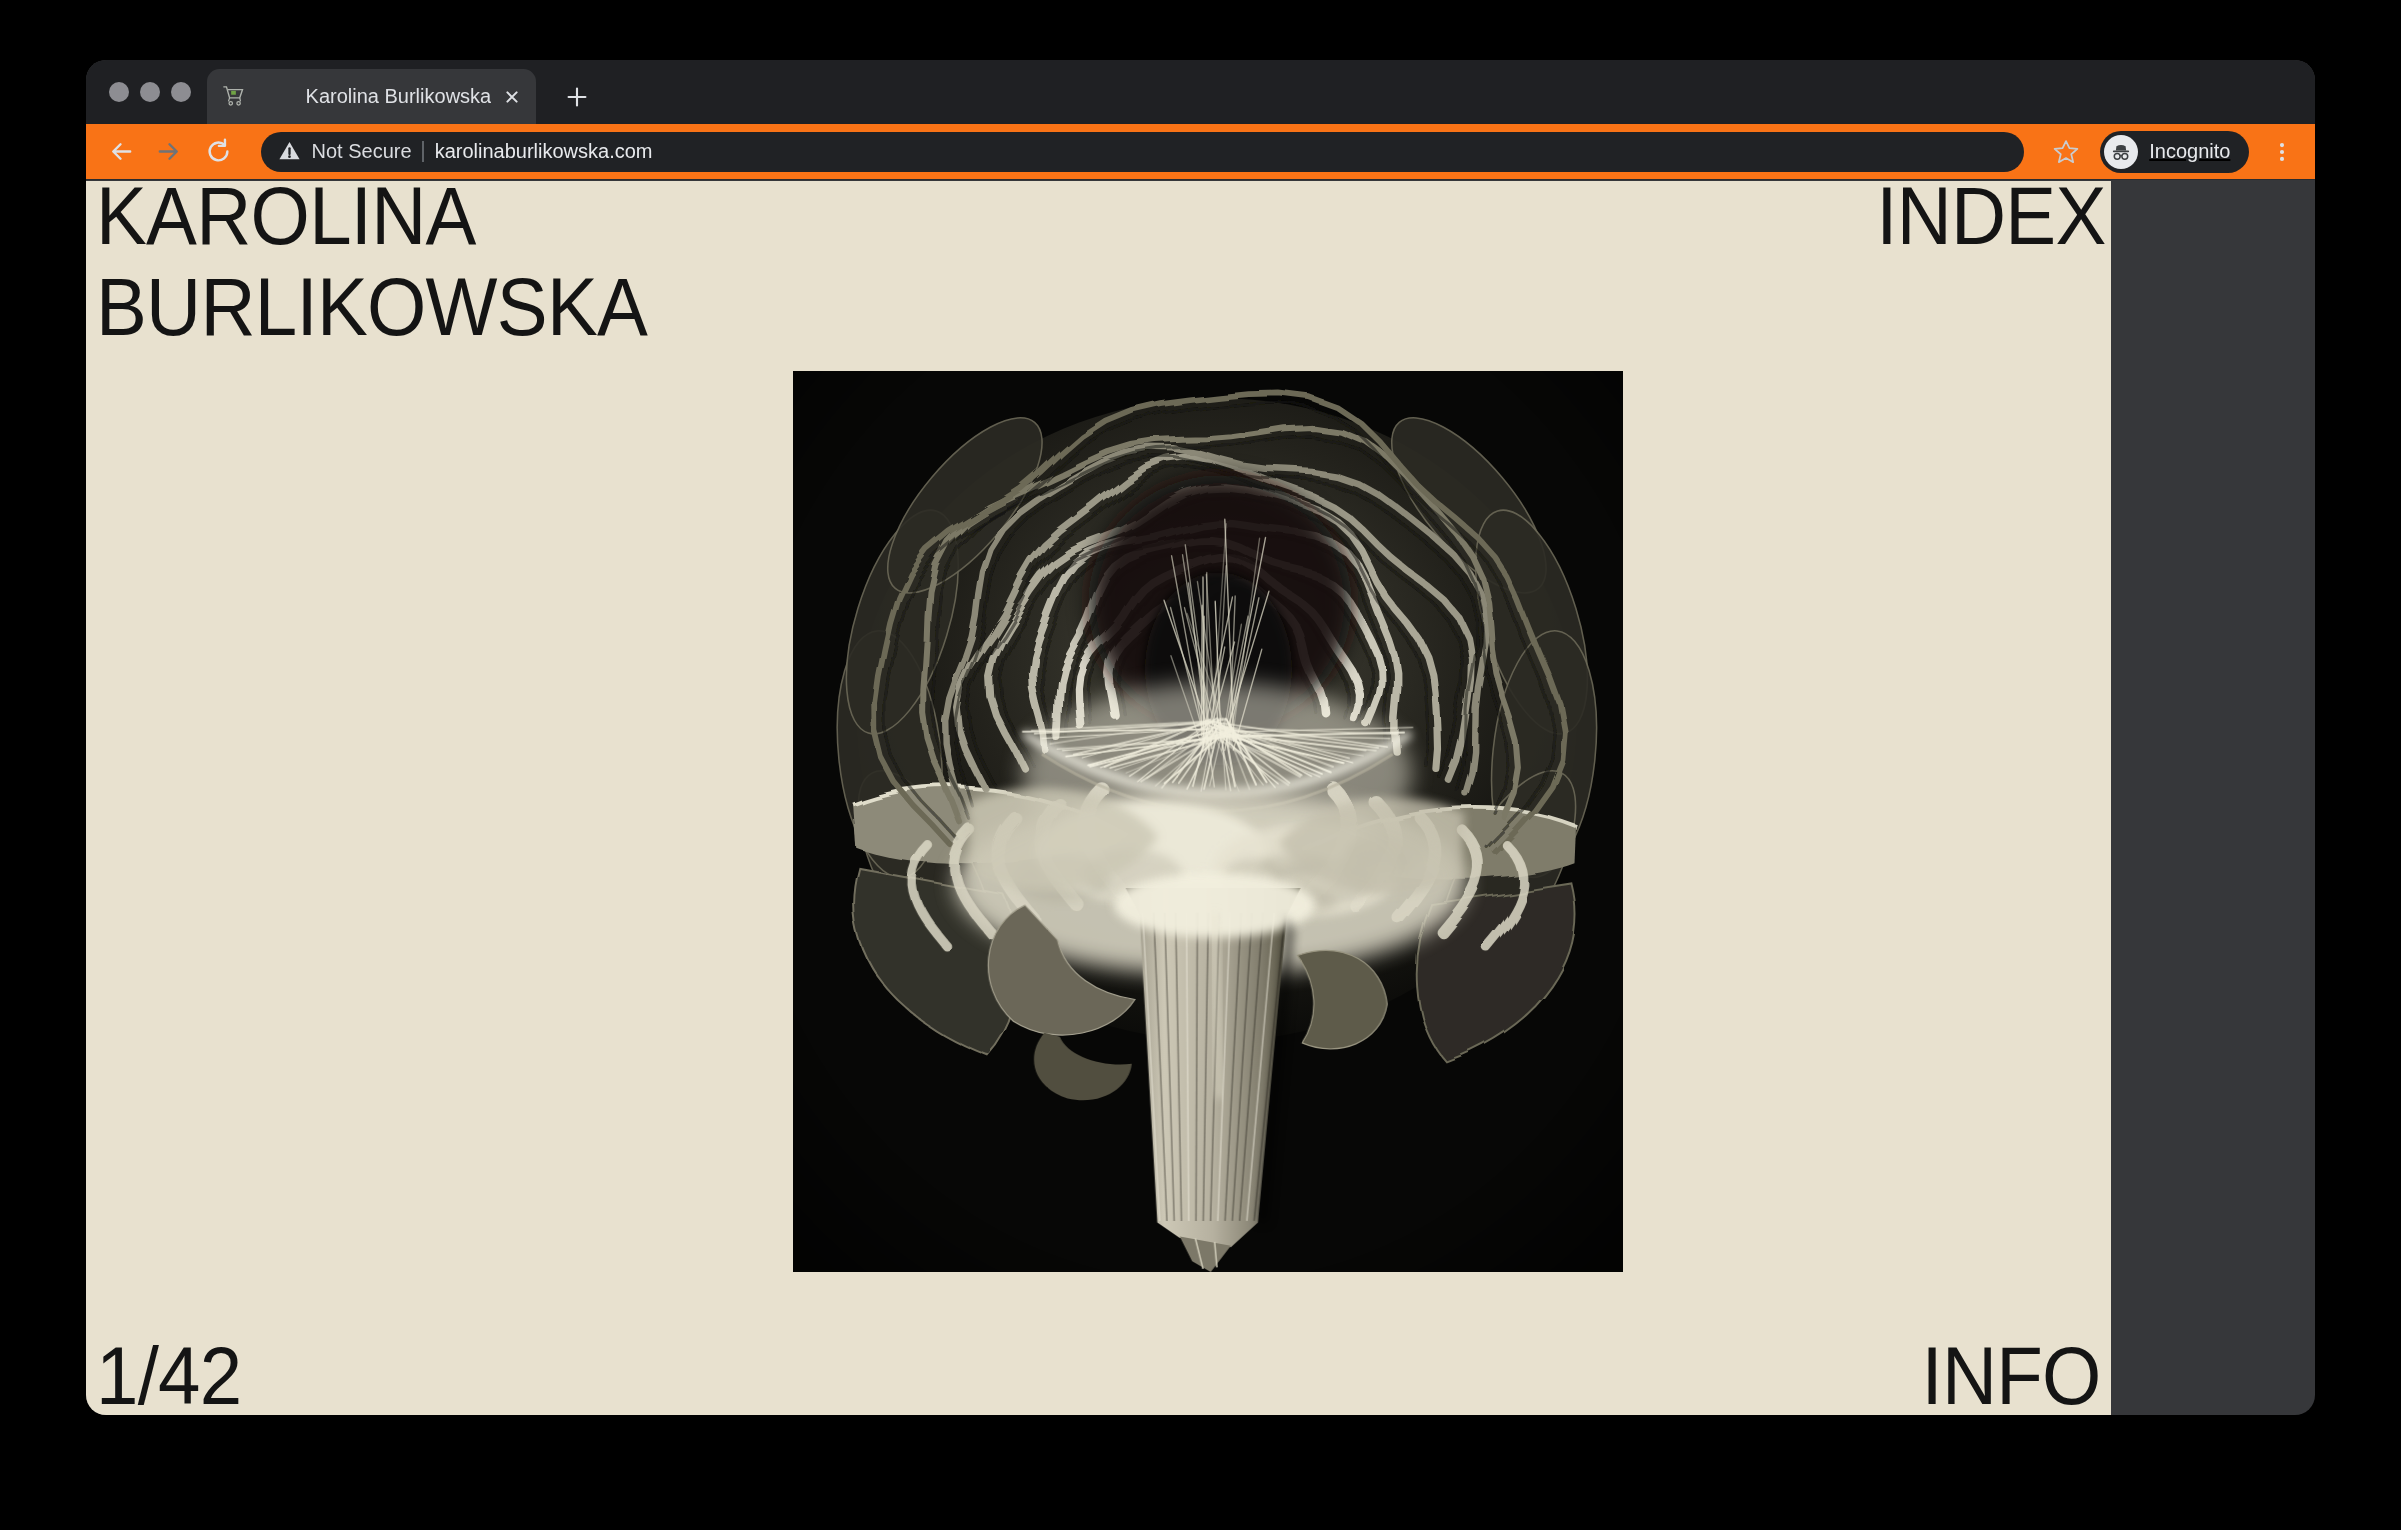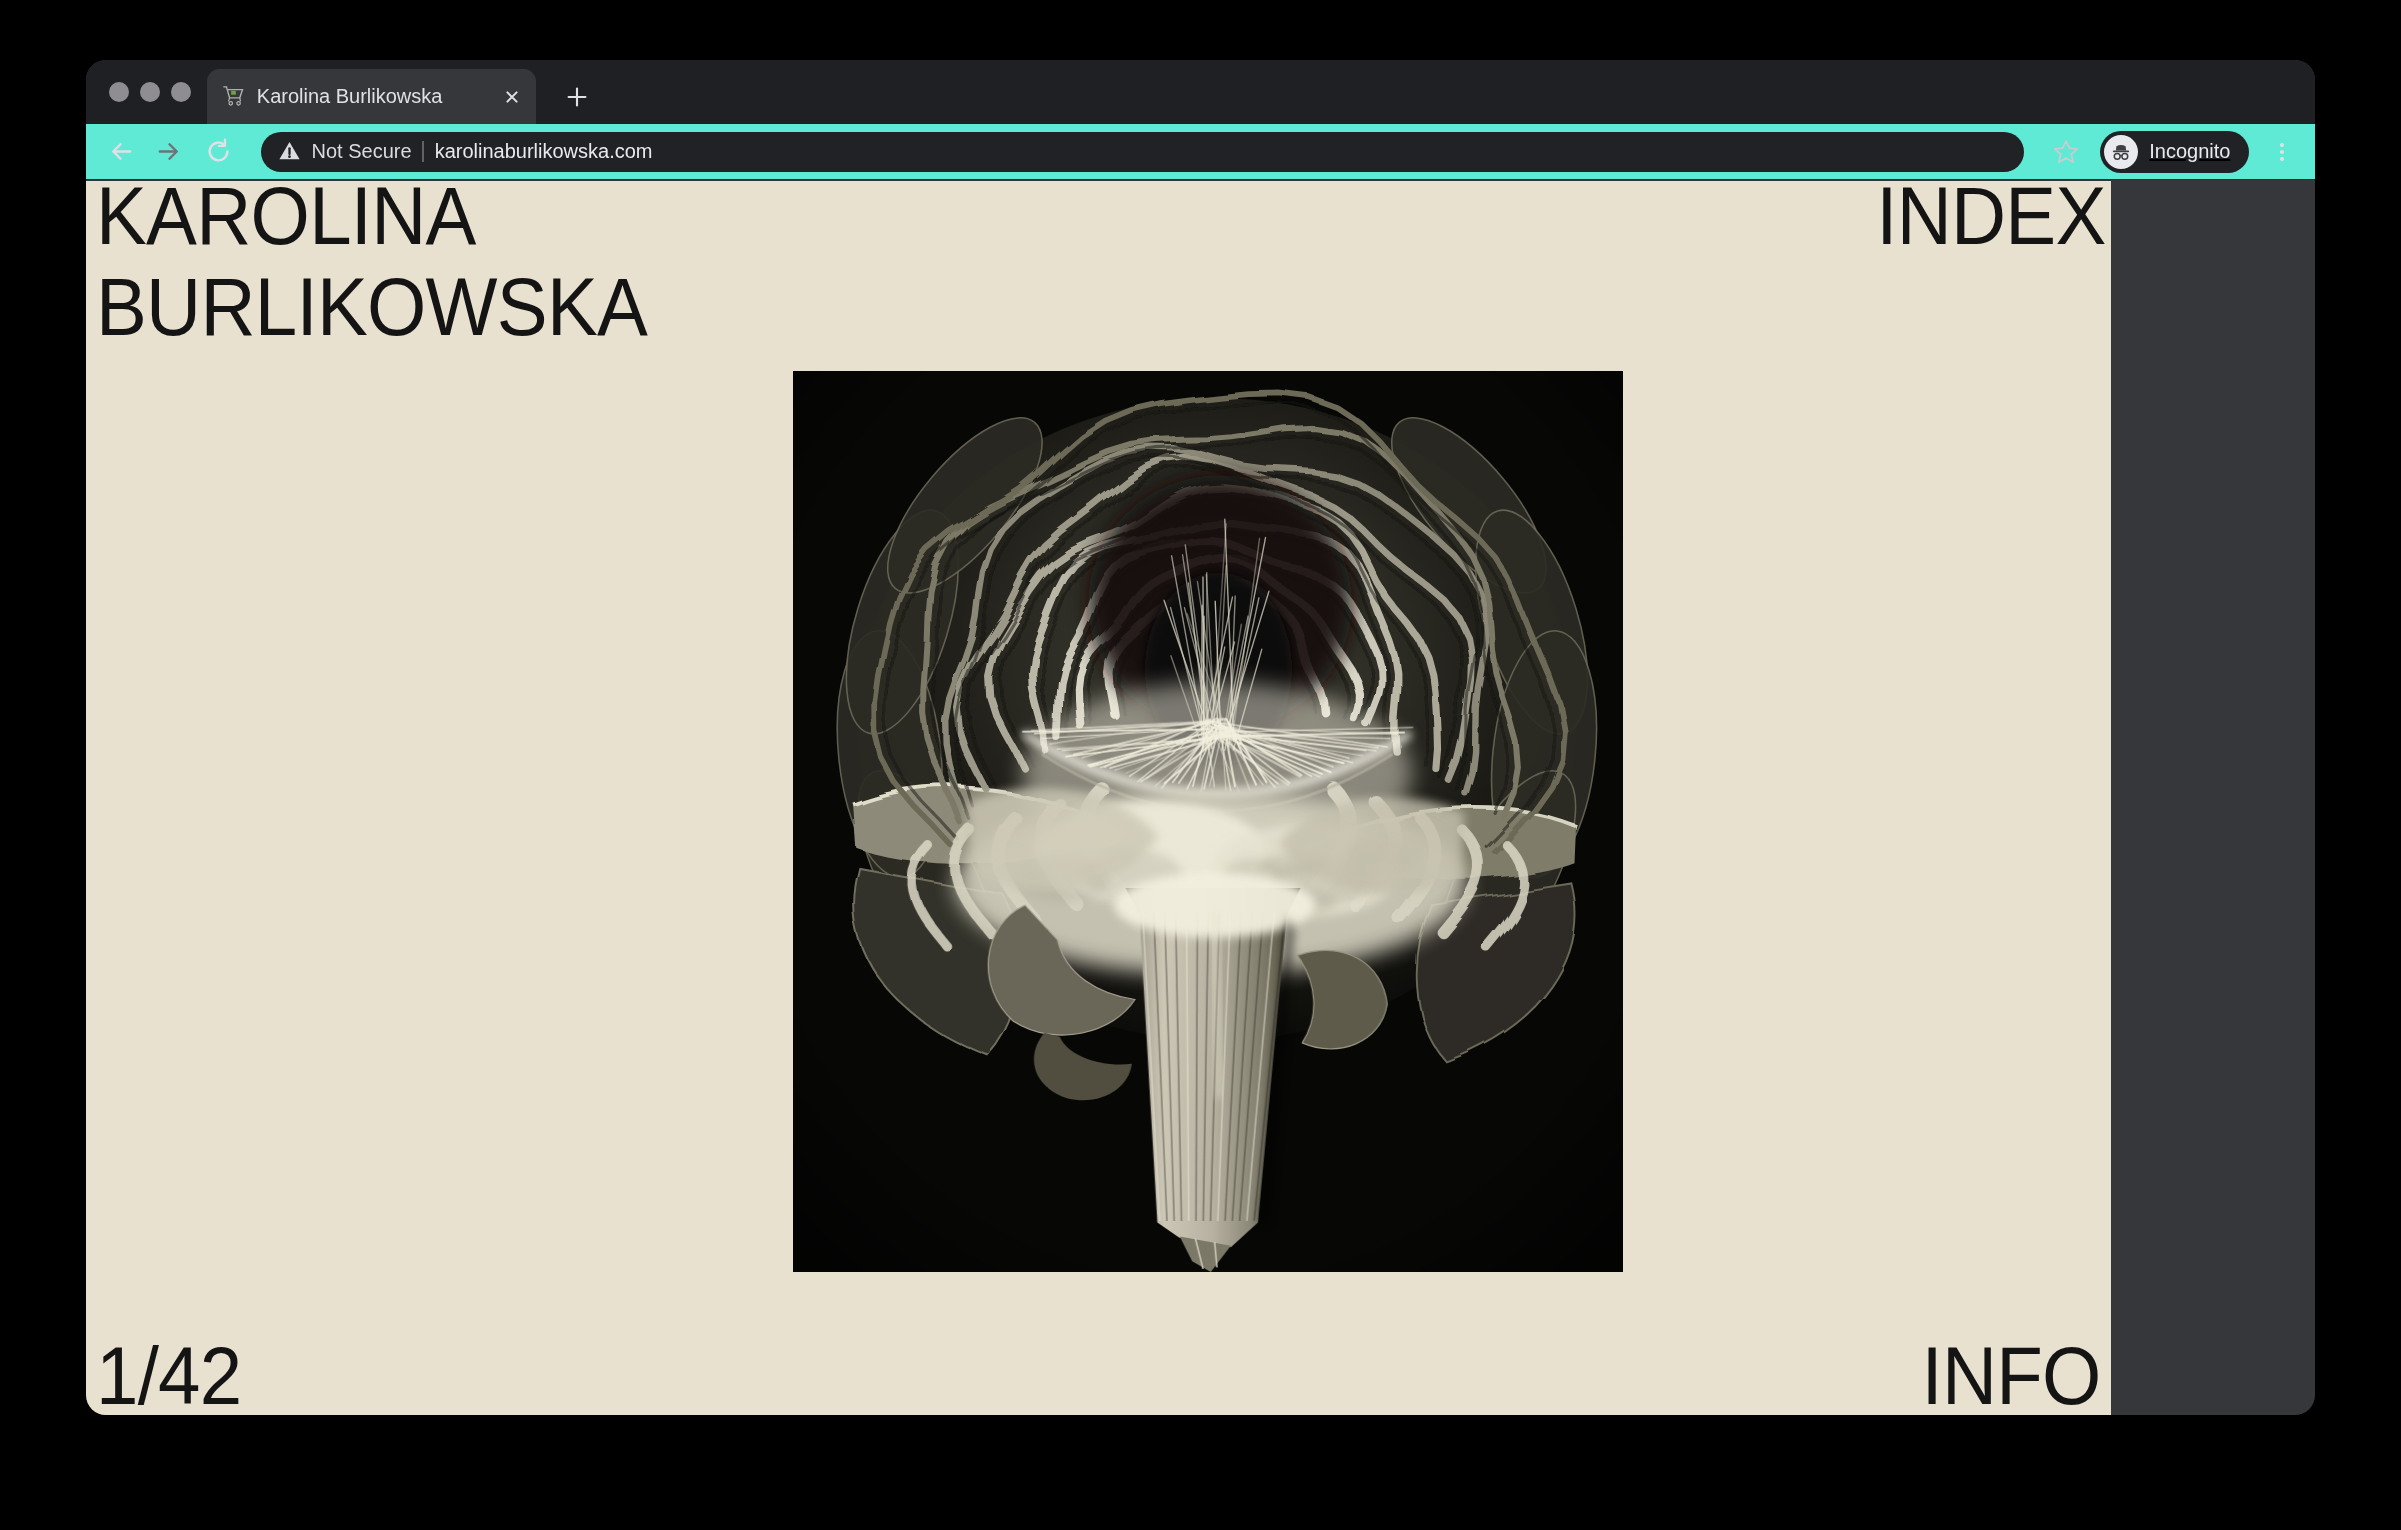--- a/index.html
+++ b/index.html
@@ -8,27 +8,27 @@
 
   .window { position:absolute; left:86px; top:60px; width:2229px; height:1355px;
             border-radius:20px; overflow:hidden; background:#36373a; }
 
   
   .tabbar { position:relative; height:64px; background:#1f2023; }
   .traffic { position:absolute; left:23px; top:22.4px; display:flex; gap:10.8px; }
   .traffic .dot { width:20px; height:20px; border-radius:50%; background:#8d8d92; }
   .tab { position:absolute; left:121px; top:9.3px; width:329px; height:55px;
          background:#36373a; border-radius:12.4px 12.4px 0 0; display:flex;
-         align-items:center; padding:8px 14px; gap:10.8px; }
+         align-items:center; padding:8px 14px; gap:10.8px;text-align:right; }
   .tab-title { font-size:20px; color:#dfe1e5; flex:1; white-space:nowrap; overflow:hidden; }
   .iconbtn { display:flex; align-items:center; justify-content:center; border:none; background:none; cursor:pointer; }
   .newtab { position:absolute; left:470px; top:15.5px; width:42px; height:42px; border-radius:50%; }
 
   
-  .toolbar { position:relative; height:56px; background:#5eead4; display:flex;
+  .toolbar { position:relative; height:56px; background:#f97316; display:flex;
              align-items:center; padding:0 20px; gap:20px;
              border-bottom:0.8px solid #2b2c2f; }
   .urlbar { height:40px; flex:1; border-radius:20px; background:#202225;
             display:flex; align-items:center; padding:0 17px; gap:10.8px; margin:0 7.7px; }
   .sec-label { font-size:20px; color:#dadce0; }
   .divider { width:1.5px; height:21.7px; background:#5f6368; }
   .url-text { font-size:20px; color:#e8eaed; }
   .incognito { height:42px; border-radius:21px; background:#202225; display:flex;
                align-items:center; gap:10.8px; padding:3.9px 18.6px 3.9px 4.6px;text-decoration:underline; }
   .incog-circle { width:34px; height:34px; border-radius:50%; background:#e8eaed;

